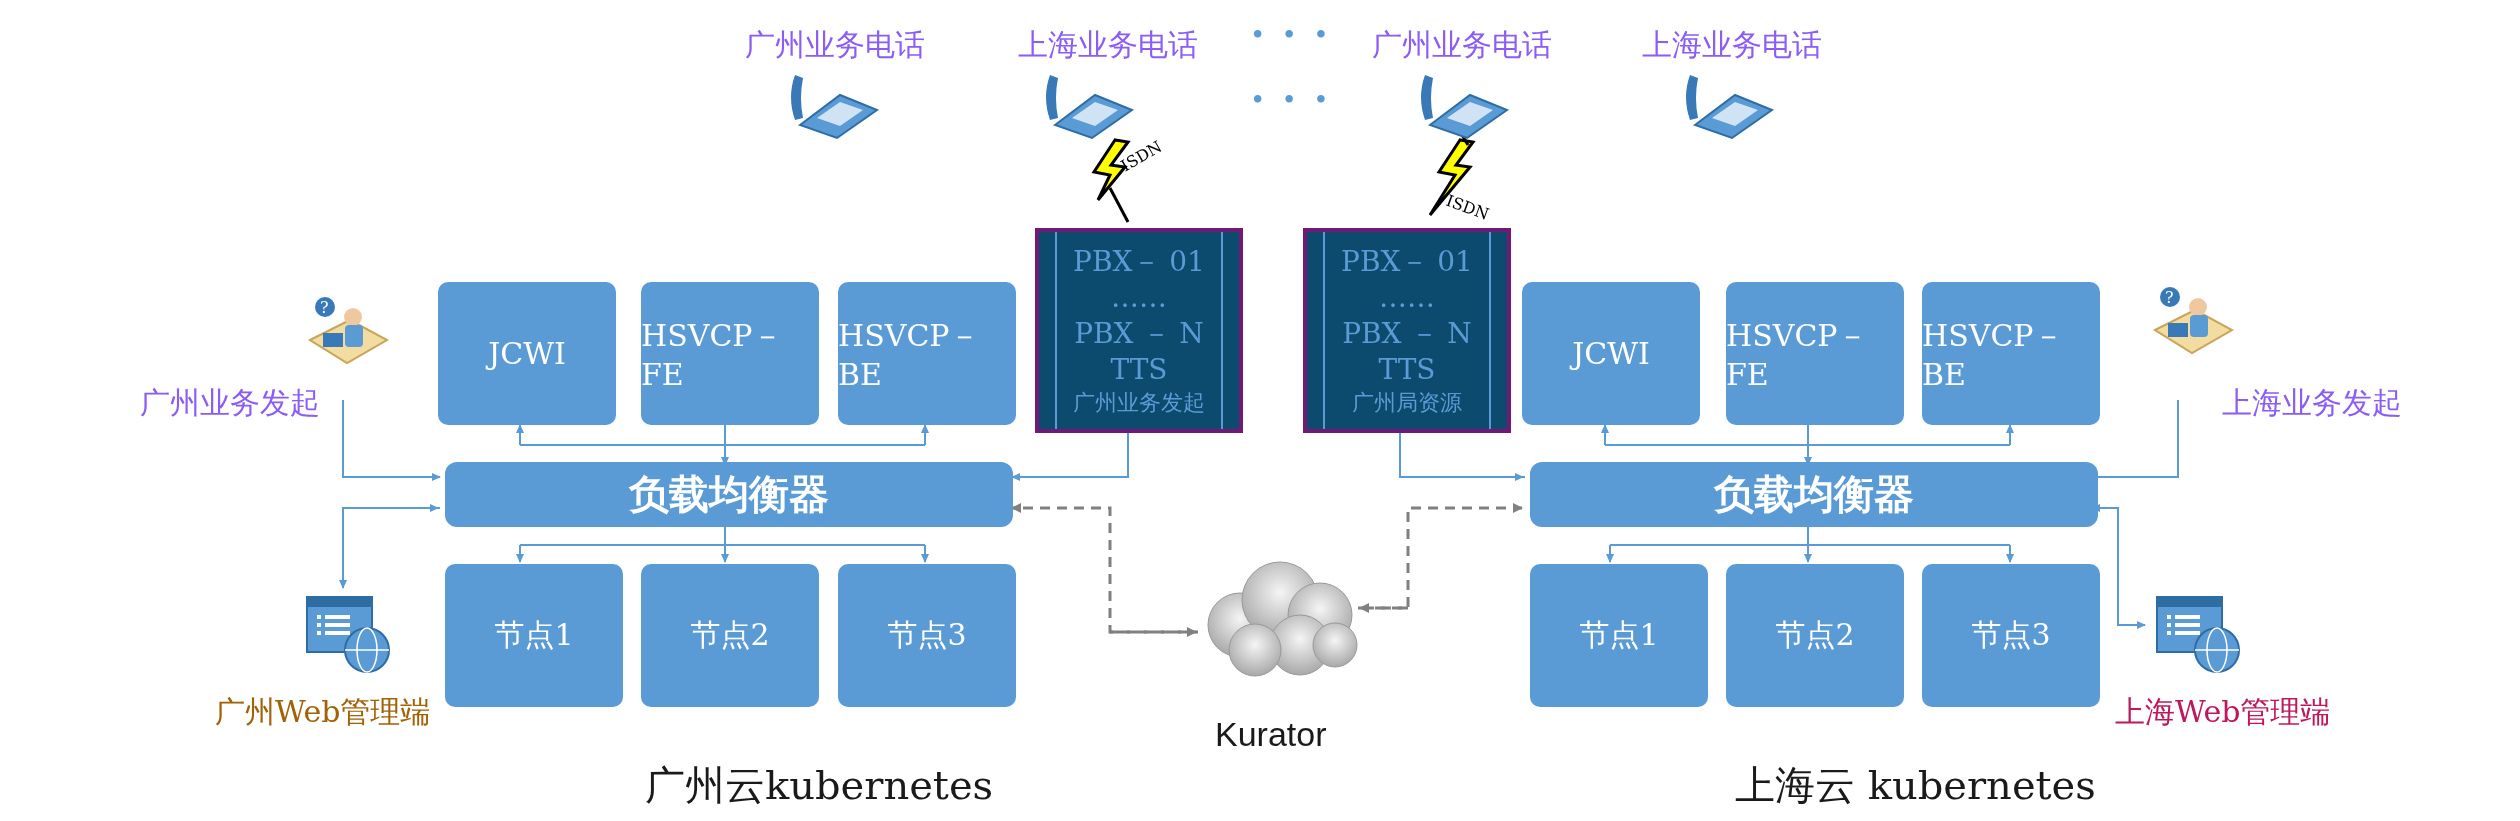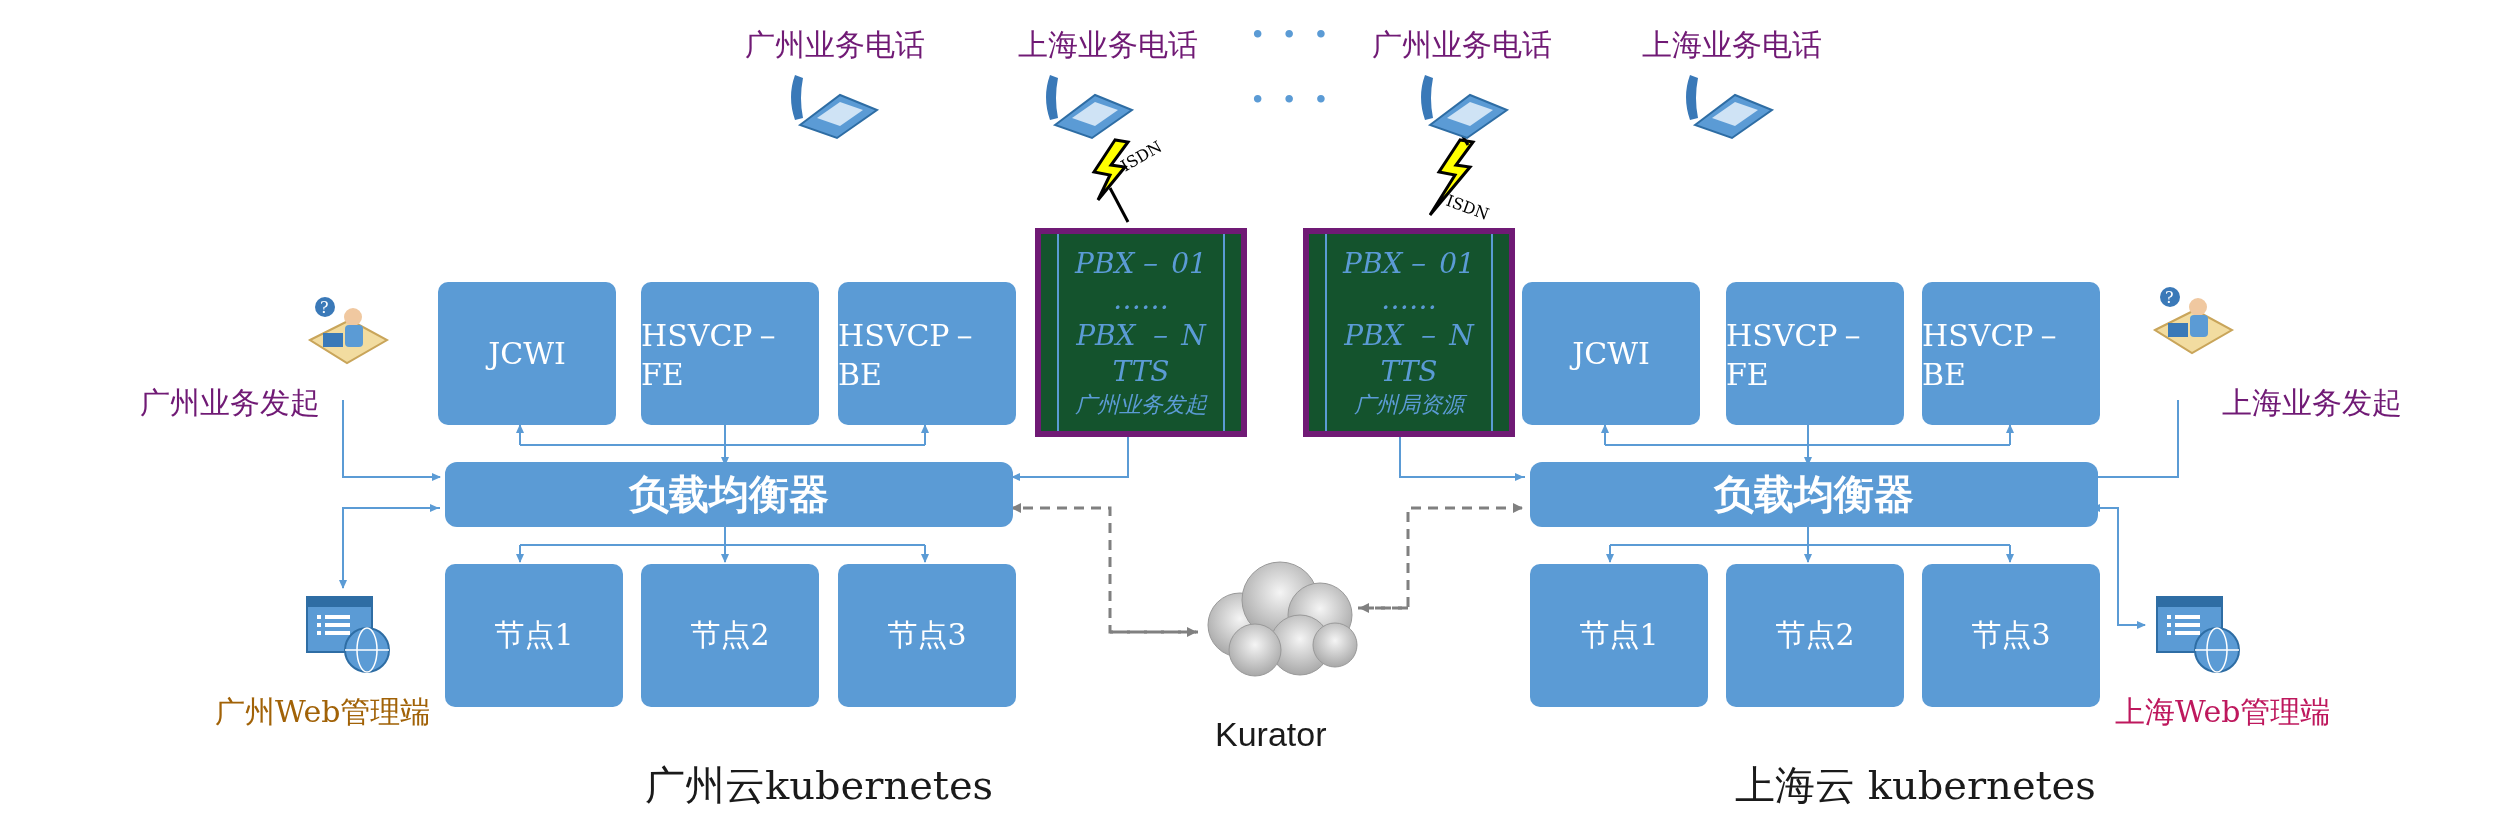--- a/index.html
+++ b/index.html
@@ -2,23 +2,23 @@
 <html><head>
 <meta charset="utf-8">
 <style>
   html, body { margin:0; padding:0; background:#ffffff; }
   body { width:2520px; height:821px; position:relative; overflow:hidden;
          font-family:"DejaVu Serif","Liberation Serif",serif; }
   .box { position:absolute; background:#5b9bd5; border-radius:10px; color:#ffffff;
          display:flex; align-items:center; justify-content:center; font-size:30px; }
   .lb { border-radius:12px; font-size:40px;font-weight:bold; }
   .txt { position:absolute; white-space:nowrap; }
-  .bluetxt { color:#701a75; font-size:30px; }
+  .bluetxt { color:#8b5cf6; font-size:30px; }
   .dark { color:#1a1a1a; font-size:40px; }
-  .pbx { position:absolute; border:6px solid #701a75; background:#14532d;font-style:italic; }
+  .pbx { position:absolute; border:4px solid #701a75; background:#0c4a6e; }
   .pbx .inner { position:absolute; top:0; bottom:0; left:16px; right:16px;
                 border-left:2px solid #5b9bd5; border-right:2px solid #5b9bd5;
                 display:flex; flex-direction:column; align-items:center; justify-content:center;
                 color:#5b9bd5; }
   .pbx .l { font-size:28px; line-height:36px; }
   .pbx .s { font-size:22px; line-height:30px; }
   svg.lines { position:absolute; left:0; top:0; }
   .icon { position:absolute; }
 </style>
 </head>

